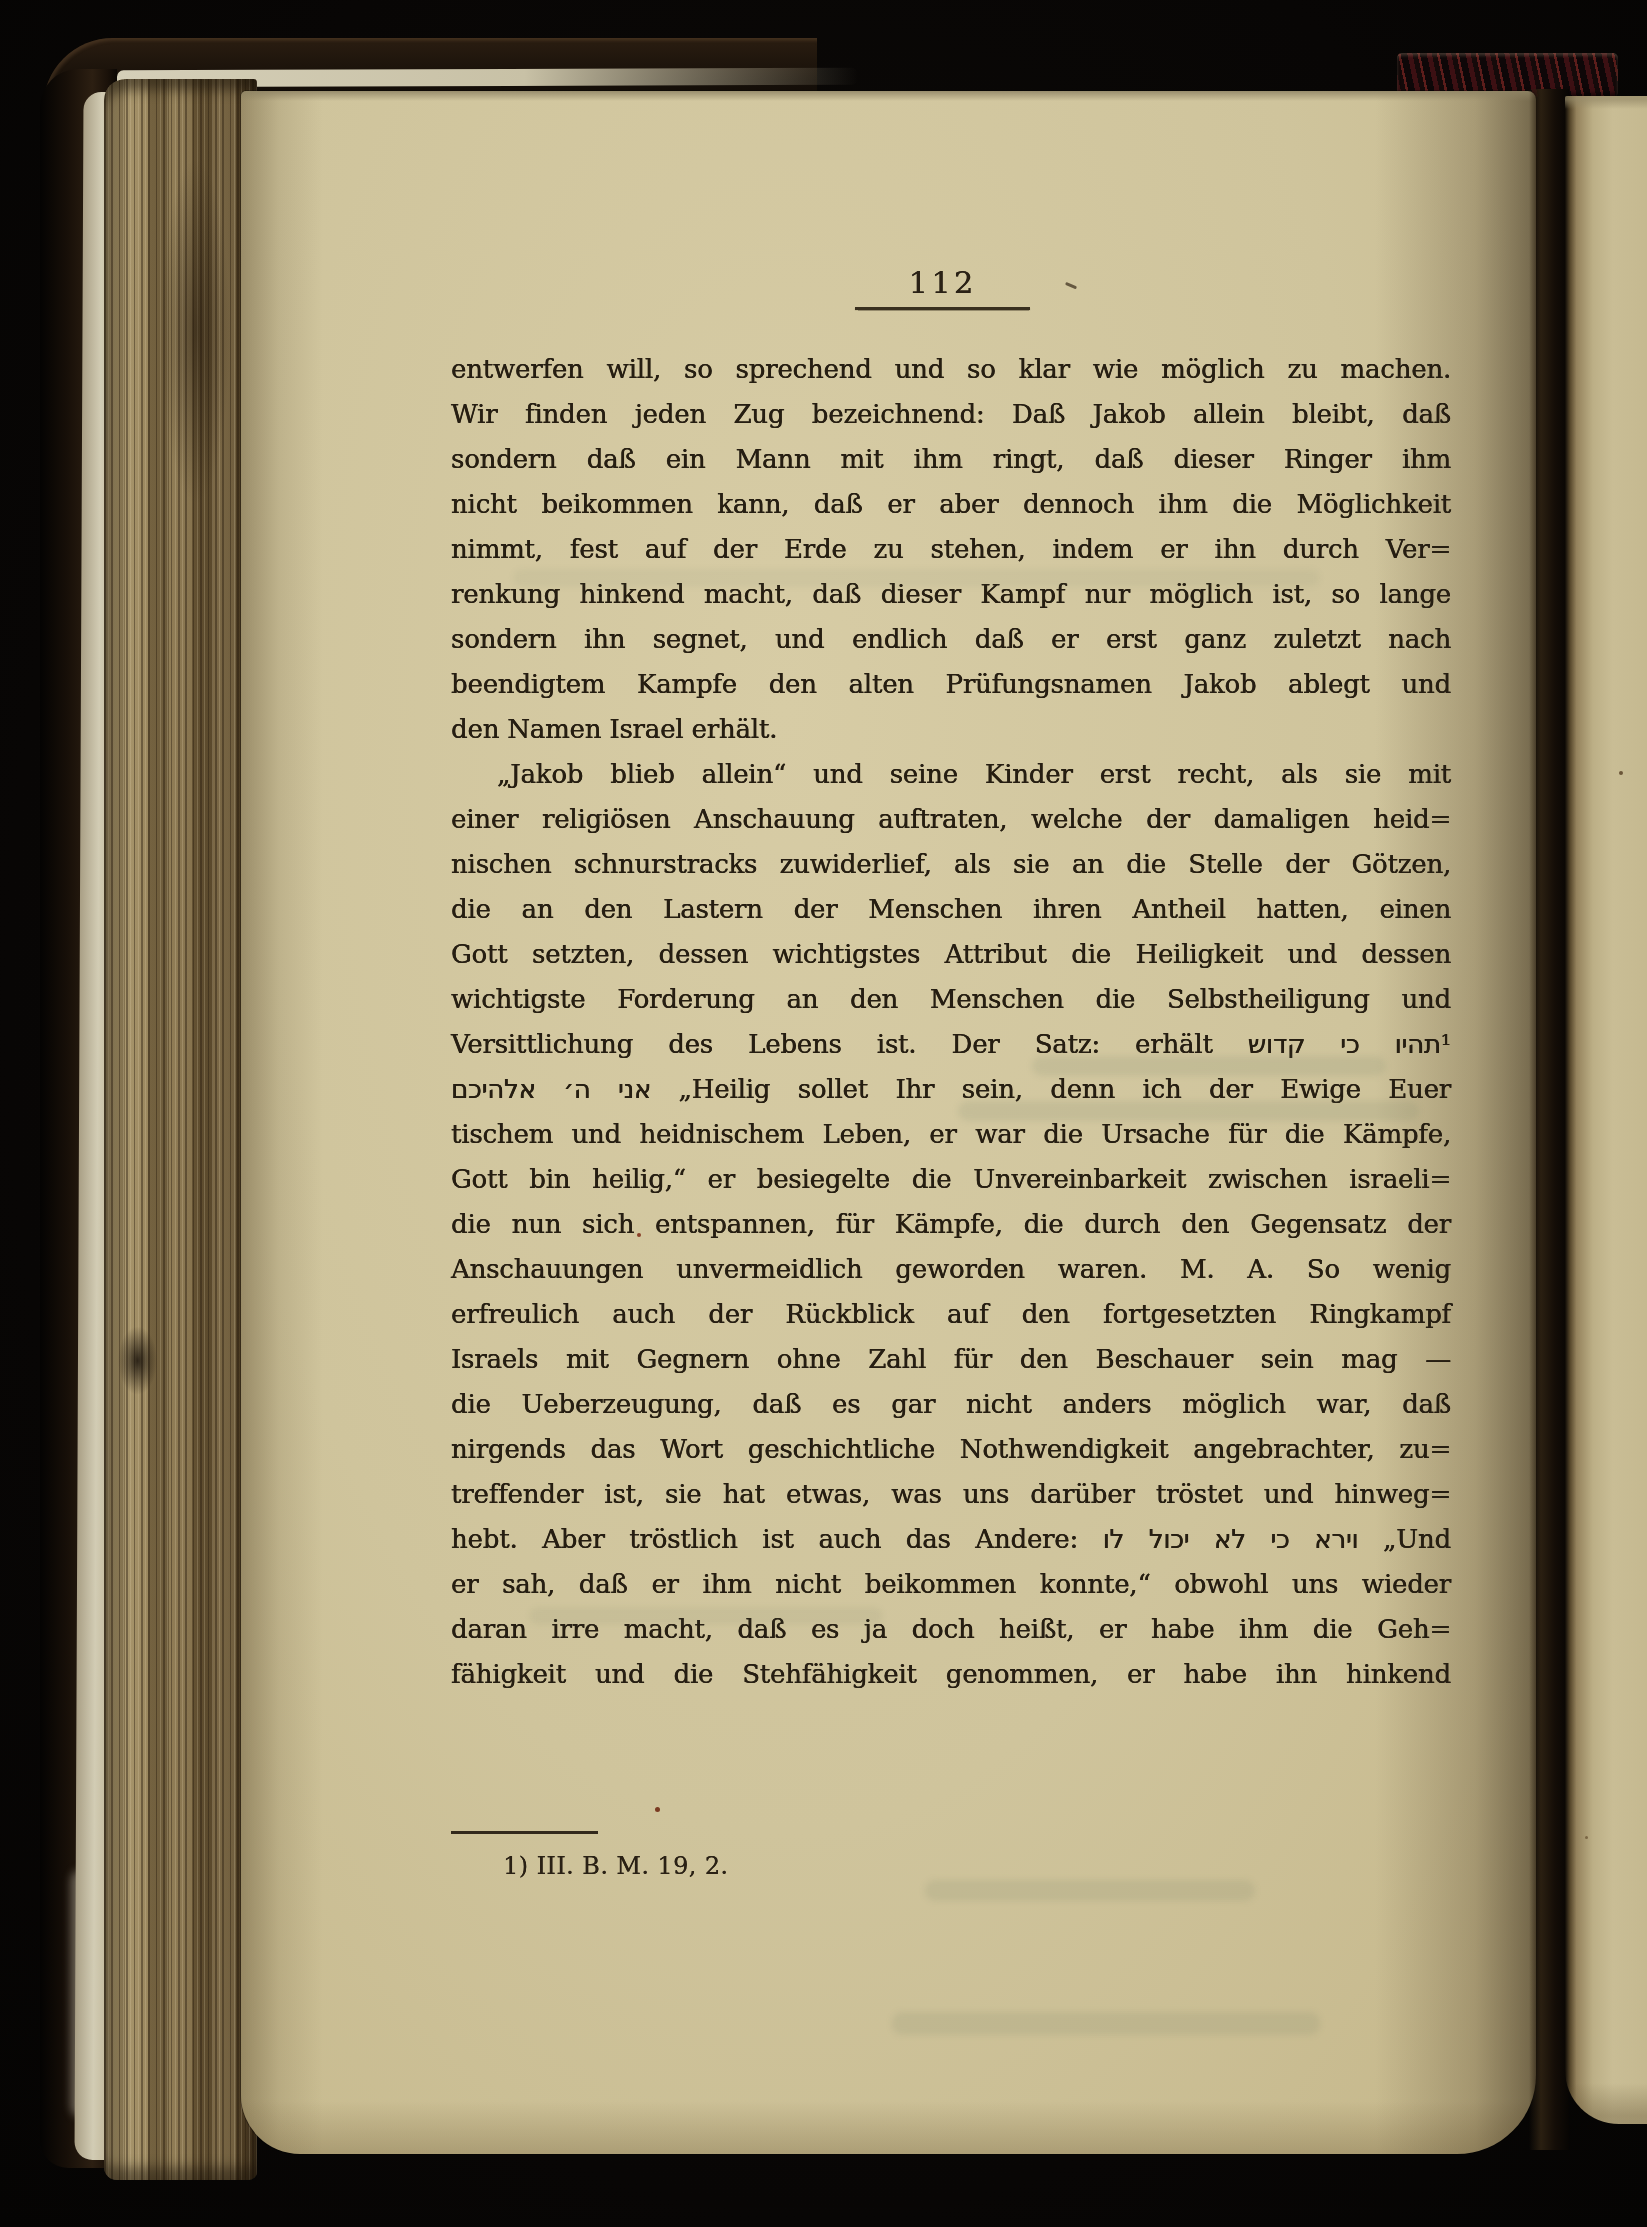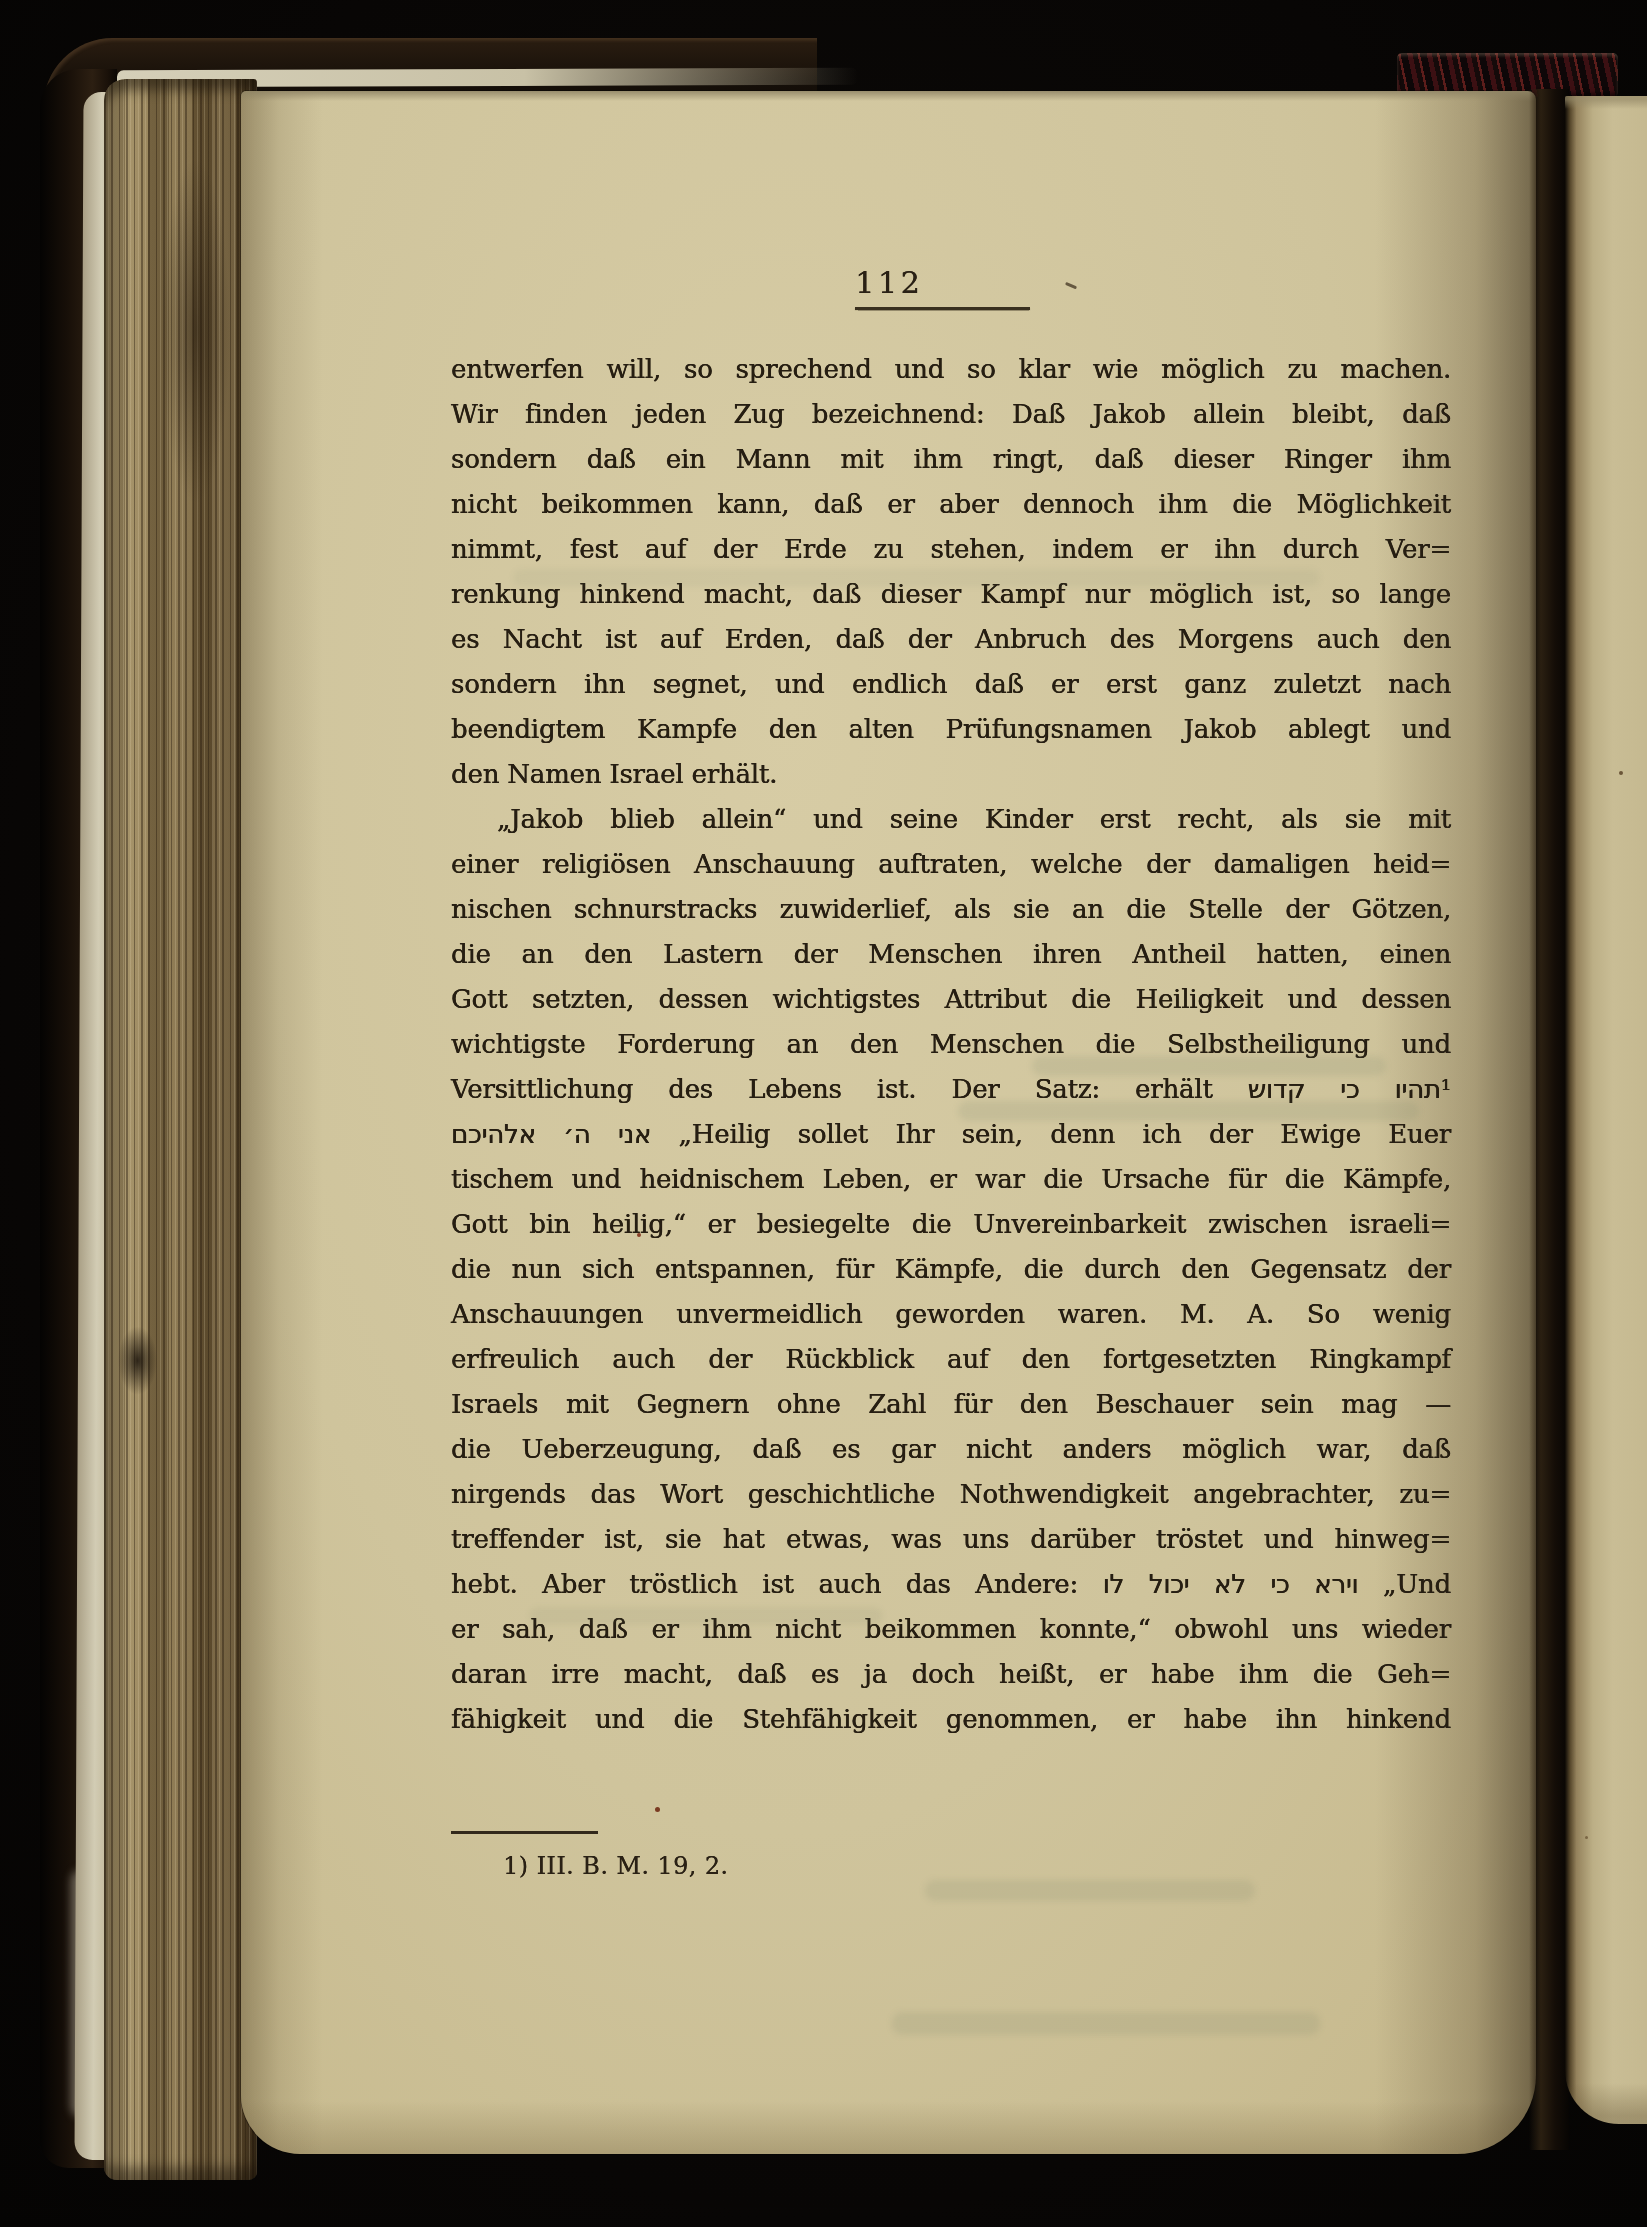--- a/index.html
+++ b/index.html
@@ -47,21 +47,21 @@
     box-shadow:0 0 0 0.8px rgba(0,0,0,.35);}
   .gutter{left:1529px;top:89px;width:40px;height:2061px;
     background:linear-gradient(90deg, rgba(24,17,9,0) 0%, #2a1f11 30%, #140d07 65%, #070503 100%);}
   .page-right{left:1565px;top:96px;width:82px;height:2028px;border-radius:1.6px 0 0 54px;
     background:
       linear-gradient(180deg, rgba(150,138,104,.7) 0 3.3px, rgba(150,138,104,0) 13px),
       linear-gradient(0deg, rgba(90,74,44,.35) 0 8.2px, rgba(90,74,44,0) 41px),
       linear-gradient(90deg,#0e0a05 0px,#55462a 5px,#94825c 11.5px,#bcaf86 28px,#c9bd95 48px,#c5b990 100%);}
 
   
-  .pagenum-wrap{left:614px;top:175px;width:175px;color:#2a2115;}
+  .pagenum-wrap{left:614px;top:175px;width:175px;text-align:center;color:#2a2115;}
   .pagenum{position:static;display:block;font-size:30.5px;line-height:33px;letter-spacing:3.3px;
     text-shadow:0.3px 0 currentColor;}
   .pagenum-rule{position:static;display:block;height:2.5px;margin-top:8.2px;background:#39301f;
     box-shadow:0 0.8px 0.8px rgba(57,48,31,.4);}
   .textblock{left:210px;top:256px;width:1000px;font-size:26px;line-height:45px;
     color:#261e12;text-shadow:0.3px 0 currentColor,-0.2px 0 rgba(38,30,18,.55);
     letter-spacing:-0.2px;}
   .textblock .line{position:static;display:block;height:45px;
     text-align:justify;text-align-last:justify;white-space:normal;}
   .textblock .line.end{text-align-last:left;}
@@ -94,21 +94,20 @@
     </div>
 
     <div class="textblock">
 
     <div class="line">entwerfen will, so sprechend und so klar wie möglich zu machen.</div>
         <div class="line">Wir finden jeden Zug bezeichnend: Daß Jakob allein bleibt, daß</div>
         <div class="line">sondern daß ein Mann mit ihm ringt, daß dieser Ringer ihm</div>
         <div class="line">nicht beikommen kann, daß er aber dennoch ihm die Möglichkeit</div>
         <div class="line">nimmt, fest auf der Erde zu stehen, indem er ihn durch Ver=</div>
         <div class="line">renkung hinkend macht, daß dieser Kampf nur möglich ist, so lange</div>
-        <div class="line">es Nacht ist auf Erden, daß der Anbruch des Morgens auch den</div>
         <div class="line">sondern ihn segnet, und endlich daß er erst ganz zuletzt nach</div>
         <div class="line">beendigtem Kampfe den alten Prüfungsnamen Jakob ablegt und</div>
         <div class="line end">den Namen Israel erhält.</div>
         <div class="line indent">„Jakob blieb allein“ und seine Kinder erst recht, als sie mit</div>
         <div class="line">einer religiösen Anschauung auftraten, welche der damaligen heid=</div>
         <div class="line">nischen schnurstracks zuwiderlief, als sie an die Stelle der Götzen,</div>
         <div class="line">die an den Lastern der Menschen ihren Antheil hatten, einen</div>
         <div class="line">Gott setzten, dessen wichtigstes Attribut die Heiligkeit und dessen</div>
         <div class="line">wichtigste Forderung an den Menschen die Selbstheiligung und</div>
         <div class="line">Versittlichung des Lebens ist. Der Satz: erhält תהיו כי קדוש‎¹</div>

